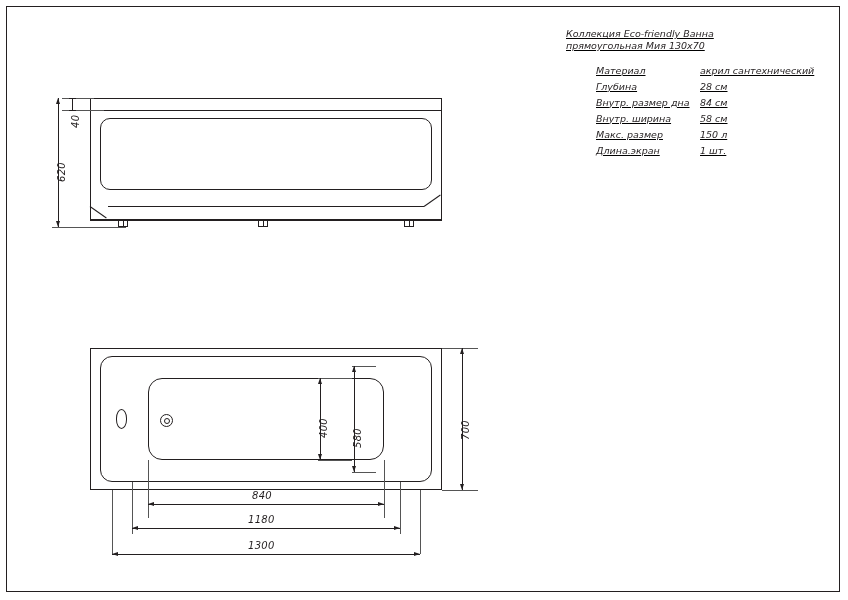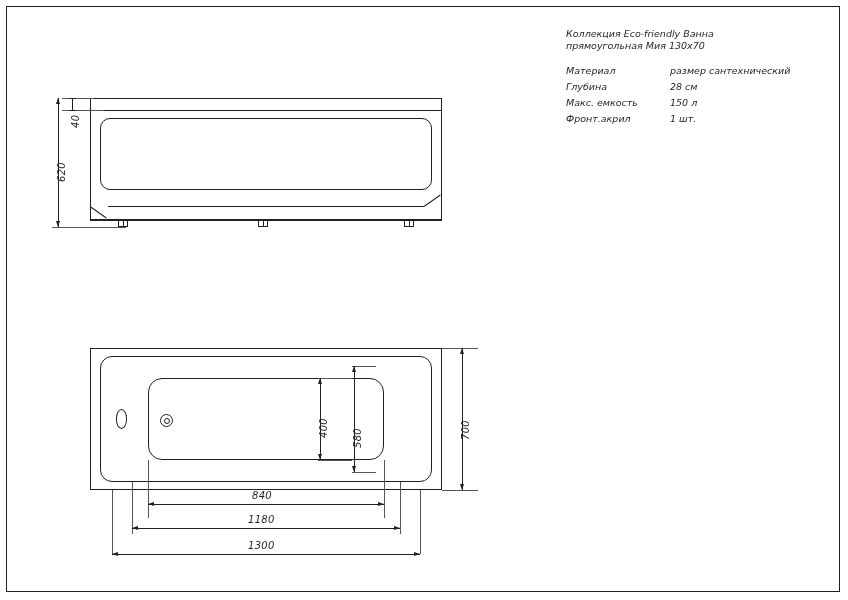--- a/index.html
+++ b/index.html
@@ -94,32 +94,34 @@
   }
   .arrow-u { border-bottom: 6px solid #231f20; }
   .arrow-d { border-top: 6px solid #231f20; }
 
   
   #spec {
     position: absolute;
     left: 566px;
     top: 28px;
     width: 250px;
+    text-decoration: underline;
   }
   #spec .title {
     font-size: 9.5px;
     font-style: italic;
     color: #231f20;
     line-height: 12px;
     margin-bottom: 10px;
     white-space: pre-line;
   }
   #spec table {
     border-collapse: collapse;
     width: 100%;
+    margin-left: 30px;
   }
   #spec td {
     font-size: 9.5px;
     font-style: italic;
     color: #231f20;
     padding: 2.5px 0;
     vertical-align: top;
     white-space: nowrap;
   }
   #spec td.k { width: 96px; }
@@ -152,32 +154,40 @@
 <div id="sheet">
   <div class="frame"></div>
 
   <div id="spec">
     <div class="title">Коллекция Eco-friendly Ванна
 прямоугольная  Мия 130x70</div>
     <table>
       <tbody>
           <tr>
         <td class="k">Материал</td>
-        <td class="v">размер сантехнический</td>
+        <td class="v">акрил сантехнический</td>
       </tr>
       <tr>
         <td class="k">Глубина</td>
         <td class="v">28 см</td>
       </tr>
       <tr>
-        <td class="k">Макс. емкость</td>
+        <td class="k">Внутр. размер дна</td>
+        <td class="v">84 см</td>
+      </tr>
+      <tr>
+        <td class="k">Внутр. ширина</td>
+        <td class="v">58 см</td>
+      </tr>
+      <tr>
+        <td class="k">Макс. размер</td>
         <td class="v">150 л</td>
       </tr>
       <tr>
-        <td class="k">Фронт.акрил</td>
+        <td class="k">Длина.экран</td>
         <td class="v">1 шт.</td>
       </tr>
     </tbody>
       </table>
   </div>
 
   <div>
 
     <div class="box" style="left:90px; top:98px; width:352px; height:122px;"></div>
 

